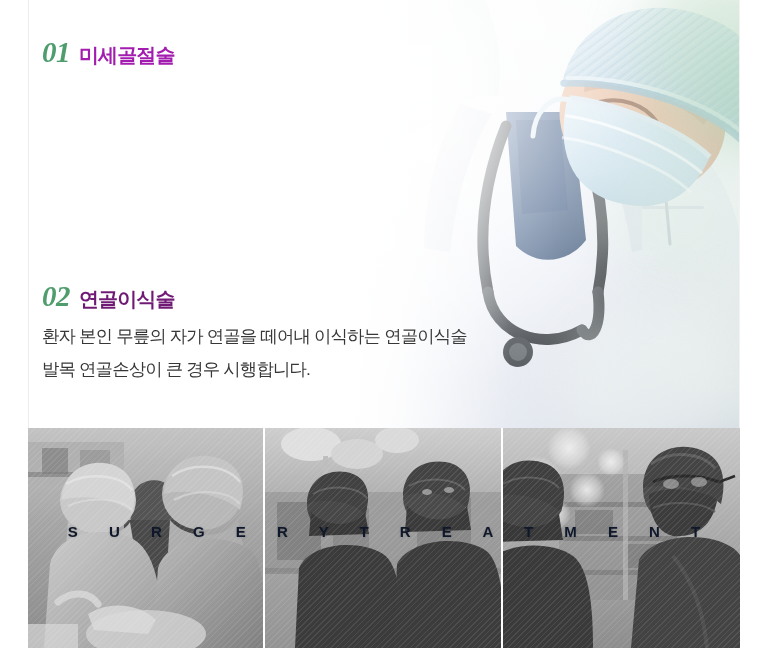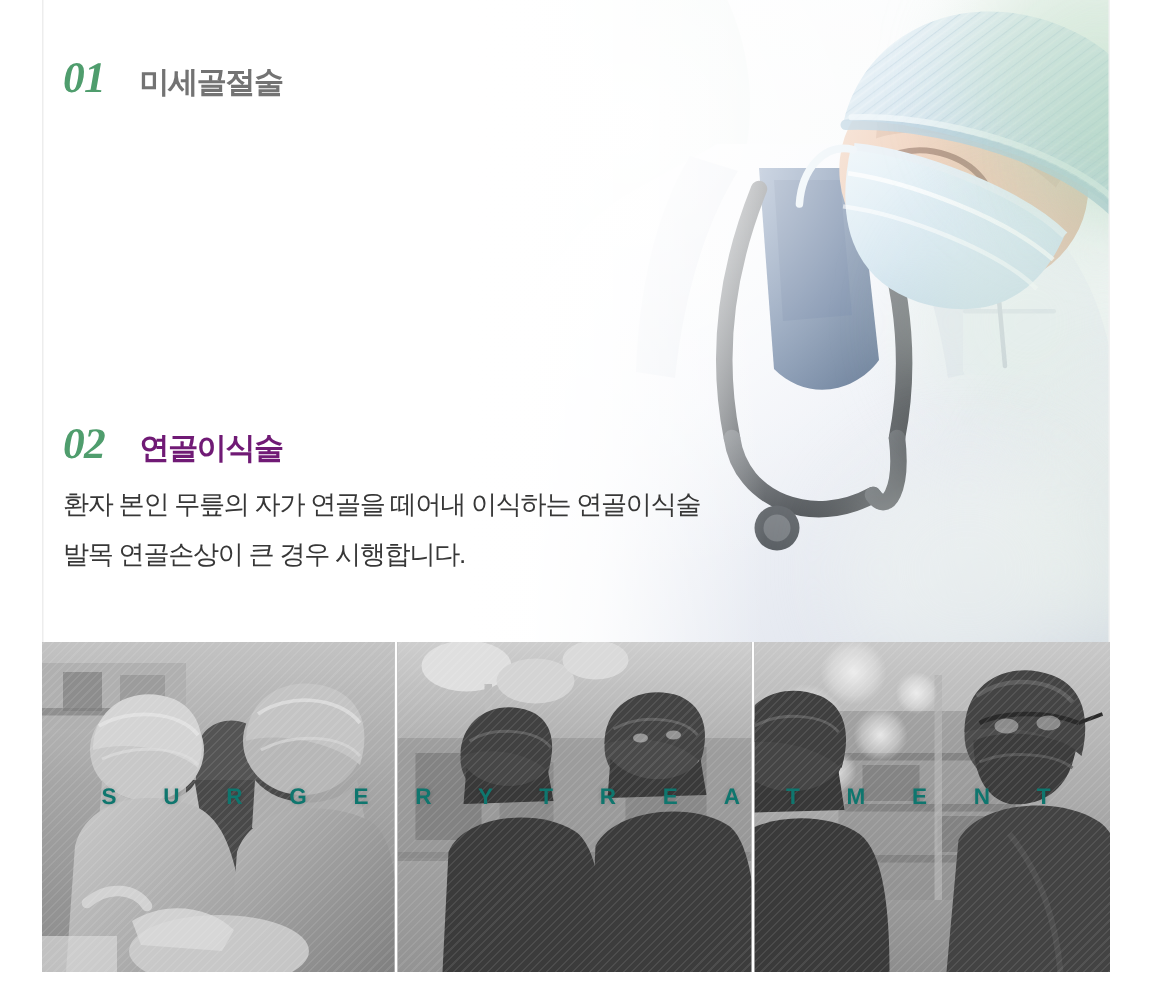--- a/index.html
+++ b/index.html
@@ -92,21 +92,21 @@
     z-index: 5;
   }
 
   .block { position: absolute; left: 0; width: 452px; }
   .block-1 { top: 38px; }
   .block-2 { top: 268px; margin-top: 14px; }
 
   .head-row {
     display: flex;
     align-items: baseline;
-    gap: 23px;
+    gap: 9px;
     margin-bottom: 9px;
   }
   .head-num {
     font-family: "Liberation Serif", "DejaVu Serif", serif;
     font-size: 29px;
     font-weight: 700;
     font-style: italic;
     letter-spacing: -0.5px;
     line-height: 1;
   }
@@ -171,21 +171,21 @@
     pointer-events: none;
   }
 
   
   .strip-caption {
     position: absolute;
     left: 28px;
     top: 524px;
     width: 712px;
     text-align: center;
-    color: #0f766e;
+    color: #0f172a;
     font-size: 15px;
     font-weight: 700;
     letter-spacing: 13.5px;
     text-indent: 13.5px;
     line-height: 1;
     z-index: 20;
     white-space: nowrap;
     text-shadow: 0 0 3px rgba(0,0,0,0.18);
   }
 </style>
@@ -309,21 +309,21 @@
       <div class="glow g4"></div>
       <div class="glow g5"></div>
       <div class="hero-fade"></div>
     </div>
 
     <div class="text-col">
 
       <div class="block block-1">
         <div class="head-row">
           <span class="head-num" style="color: rgb(79, 157, 109);">01</span>
-          <span class="head-title" style="color: #737373;">미세골절술</span>
+          <span class="head-title" style="color: #a21caf;">미세골절술</span>
         </div>
       </div>
 
       <div class="block block-2">
         <div class="head-row">
           <span class="head-num" style="color: rgb(79, 157, 109);">02</span>
           <span class="head-title" style="color: #701a75; text-align: right;">연골이식술</span>
         </div>
         <p class="body-text loose">환자 본인 무릎의 자가 연골을 떼어내 이식하는 연골이식술 발목 연골손상이 큰 경우 시행합니다.</p>
       </div>

